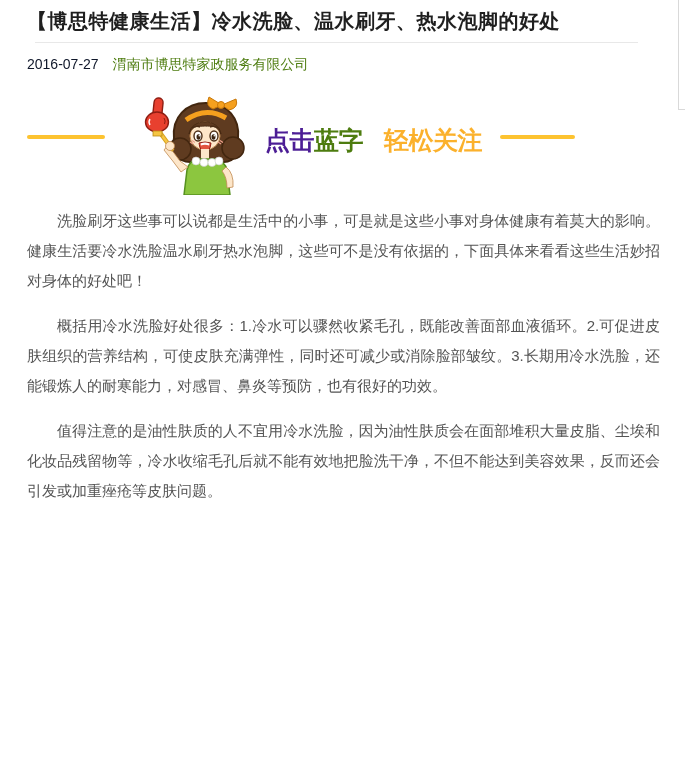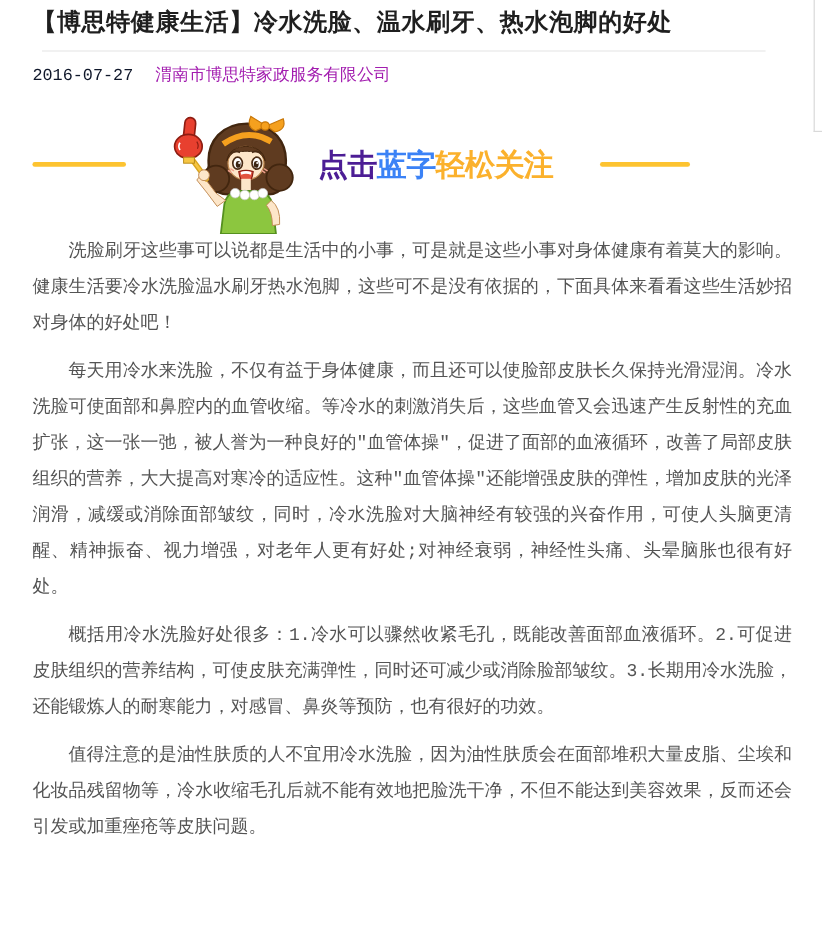--- a/index.html
+++ b/index.html
@@ -2,65 +2,65 @@
 <html><head>
 <meta charset="utf-8">
 <style>
   * { margin:0; padding:0; box-sizing:border-box; }
   html,body { background:#ffffff; }
   .page {
     position:relative;
     width:685px; height:773px;
     overflow:hidden;
     background:#ffffff;
-    font-family:Liberation Mono, monospace;
+    font-family:Liberation Sans, sans-serif;
   }
   .corner-box {
     position:absolute; top:0; right:0;
     width:7px; height:110px;
     border-left:1px solid #d9d9d9;
     border-bottom:1px solid #d9d9d9;
   }
   .content { padding:8px 25px 0 27px; }
 
   .title {
     font-size:20px; line-height:26px;
     font-weight:bold; color:#1f1f1f;
     letter-spacing:0.5px;
   }
   .title-divider {
     height:1px; background:#e8e8e8;
     margin:8px 22px 0 8px;
   }
   .meta { margin-top:12px; font-size:14px; line-height:18px; }
   .meta .date { color:#0f172a; }
-  .meta .author { color:#a21caf; margin-left:10px; cursor:pointer; text-decoration:none; }
+  .meta .author { color:#4d7c0f; margin-left:10px; cursor:pointer; text-decoration:none; }
 
   .banner { position:relative; height:96px; margin-top:22px; }
   .hline {
     position:absolute; top:40px; height:4px;
     background:#fdc330; border-radius:2px;
   }
   .hline.left  { left:0;     width:78px; }
   .hline.right { left:473px; width:75px; }
   .girl { position:absolute; left:101px; top:-4px; width:120px; height:104px; }
   .banner-text {
     position:absolute; left:238px; top:30px;
     font-size:25px; font-weight:bold; line-height:30px;
     letter-spacing:-0.5px; white-space:nowrap;
   }
   .banner-text .click  { color:#4c1d95; }
-  .banner-text .blue   { color:#3b82f6; }
-  .banner-text .follow { color:#fbb12c; }
+  .banner-text .blue   { color:#4d7c0f; }
+  .banner-text .follow { color:#fbb12c; margin-left:21px; }
 
   .article { margin-top:0; }
   .article p {
     font-size:15px; line-height:30px;
     color:#545454; text-indent:2em;
-    margin:4px 0 10px 0;
+    margin:15px 0 10px 0;
     text-align:justify;
   }
 </style>
 </head>
 <body>
 
 <div class="page">
   <div class="corner-box"></div>
 
   <div class="content">
@@ -145,19 +145,18 @@
 
       <div class="banner-text">
         <span class="click">点击</span><span class="blue">蓝字</span><span class="follow">轻松关注</span>
       </div>
 
       <div class="hline right"></div>
     </div>
 
     <div class="article">
       <p>洗脸刷牙这些事可以说都是生活中的小事，可是就是这些小事对身体健康有着莫大的影响。健康生活要冷水洗脸温水刷牙热水泡脚，这些可不是没有依据的，下面具体来看看这些生活妙招对身体的好处吧！</p>
-      <p>每天用冷水来洗脸，不仅有益于身体健康，而且还可以使脸部皮肤长久保持光滑湿润。冷水洗脸可使面部和鼻腔内的血管收缩。等冷水的刺激消失后，这些血管又会迅速产生反射性的充血扩张，这一张一弛，被人誉为一种良好的"血管体操"，促进了面部的血液循环，改善了局部皮肤组织的营养，大大提高对寒冷的适应性。这种"血管体操"还能增强皮肤的弹性，增加皮肤的光泽润滑，减缓或消除面部皱纹，同时，冷水洗脸对大脑神经有较强的兴奋作用，可使人头脑更清醒、精神振奋、视力增强，对老年人更有好处;对神经衰弱，神经性头痛、头晕脑胀也很有好处。</p>
       <p>概括用冷水洗脸好处很多：1.冷水可以骤然收紧毛孔，既能改善面部血液循环。2.可促进皮肤组织的营养结构，可使皮肤充满弹性，同时还可减少或消除脸部皱纹。3.长期用冷水洗脸，还能锻炼人的耐寒能力，对感冒、鼻炎等预防，也有很好的功效。</p>
       <p>值得注意的是油性肤质的人不宜用冷水洗脸，因为油性肤质会在面部堆积大量皮脂、尘埃和化妆品残留物等，冷水收缩毛孔后就不能有效地把脸洗干净，不但不能达到美容效果，反而还会引发或加重痤疮等皮肤问题。</p>
     </div>
 
   </div>
 </div>
 
 </body></html>

